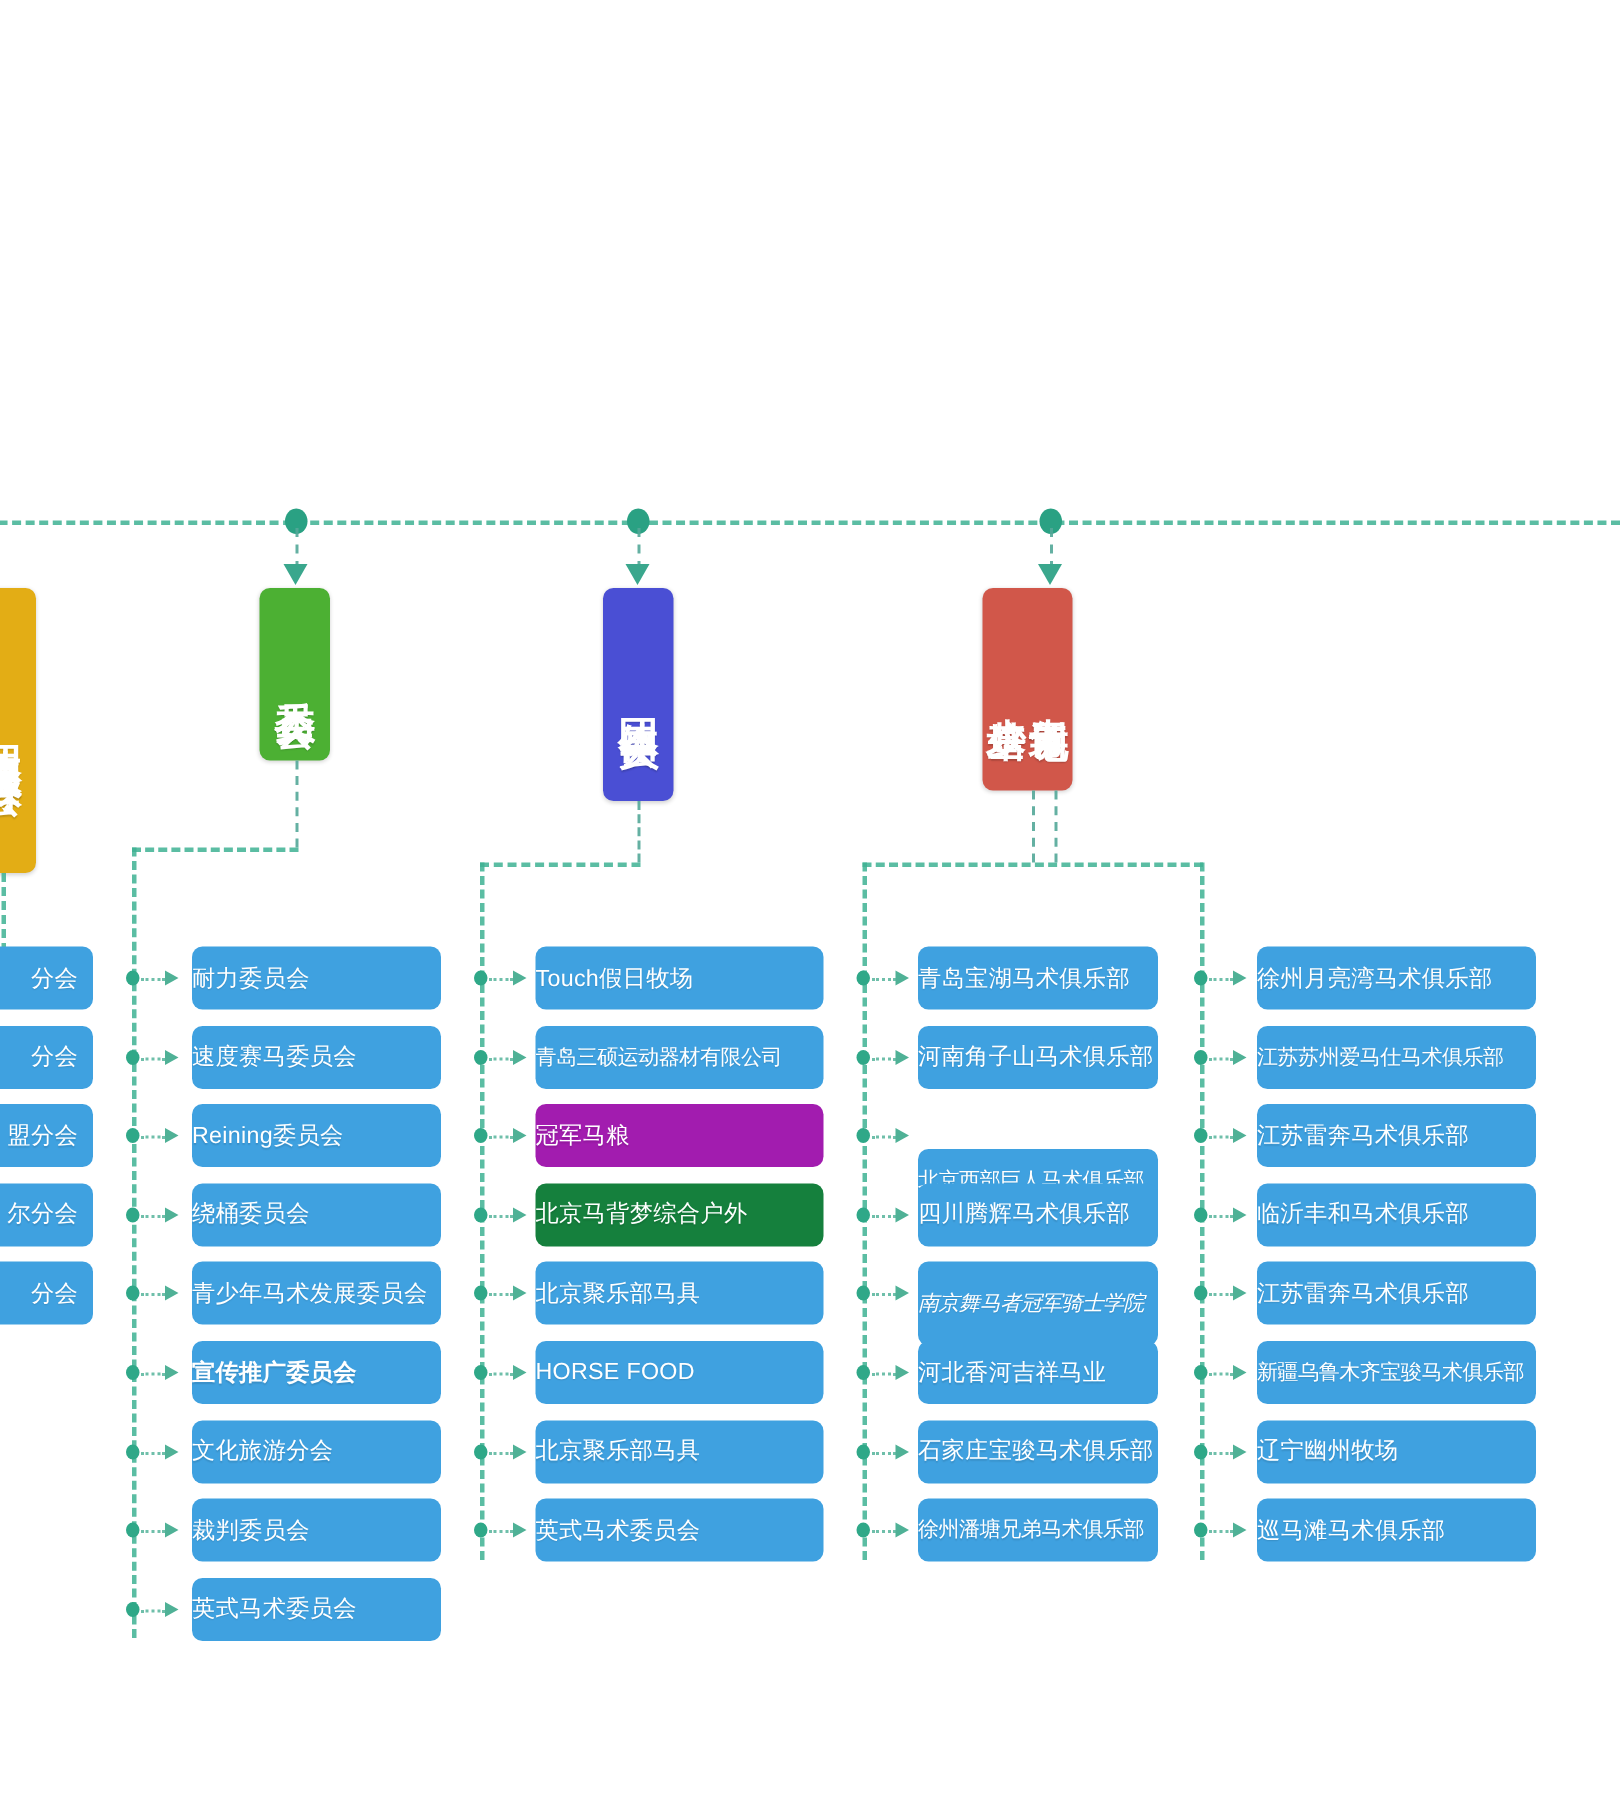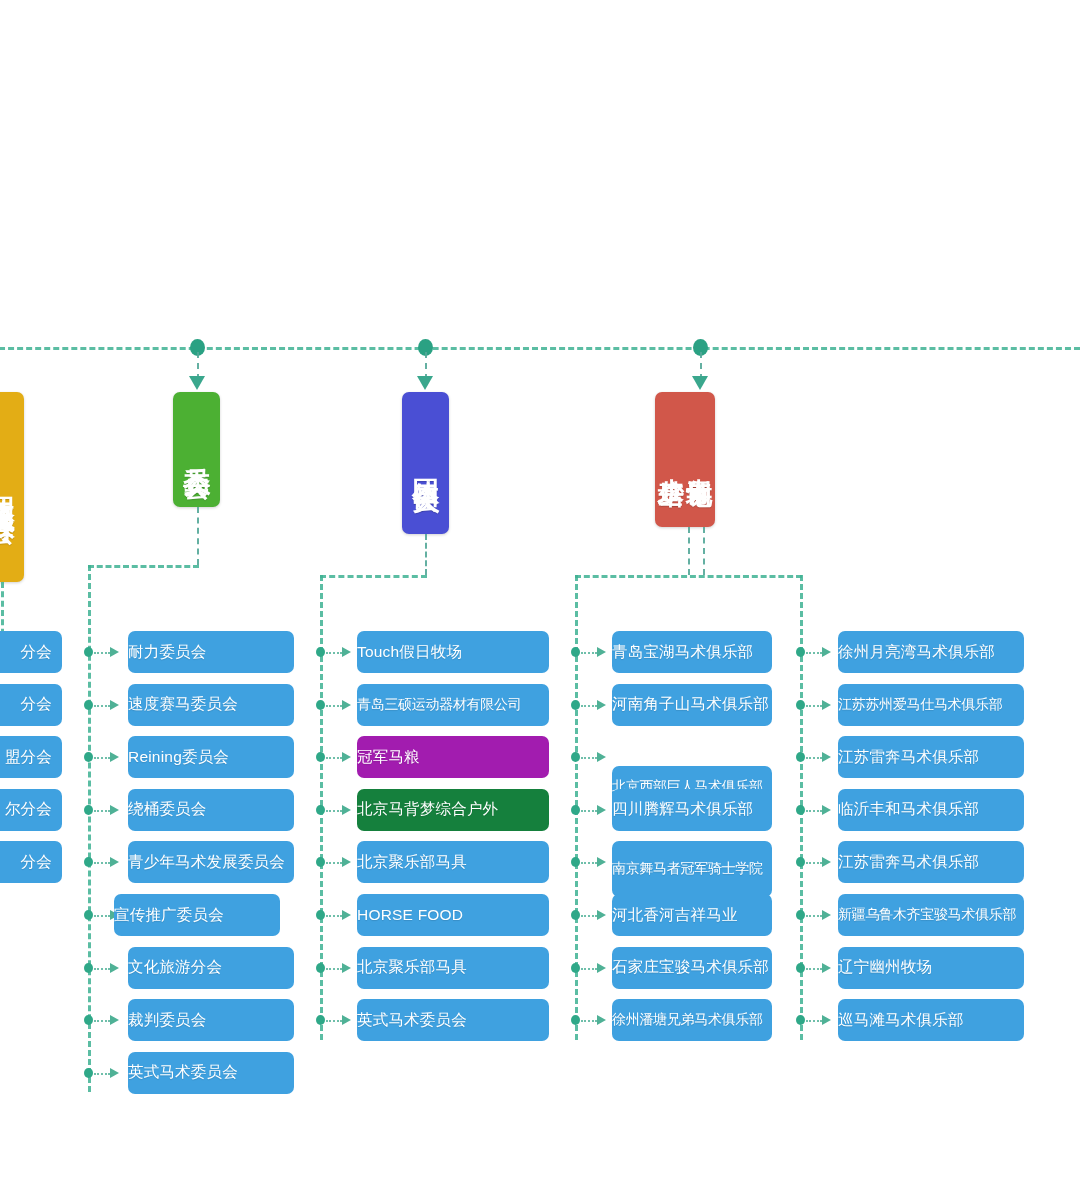--- a/index.html
+++ b/index.html
@@ -225,21 +225,21 @@
       </div>
       <div class="spine-dot" style="left: 84px; top: 857.4px;"></div>
       <div class="stub-right" style="left: 94px; top: 862.4px; width: 16px;"></div>
       <div class="arrow-right" style="left: 110px; top: 857.4px;"></div>
       <div class="leaf" style="left: 128px; top: 841.4px; width: 166px; height: 42px; background: rgb(63, 161, 224);">
         <span>青少年马术发展委员会</span>
       </div>
       <div class="spine-dot" style="left: 84px; top: 910px;"></div>
       <div class="stub-right" style="left: 94px; top: 915px; width: 16px;"></div>
       <div class="arrow-right" style="left: 110px; top: 910px;"></div>
-      <div class="leaf" style="left: 114px; top: 894px; width: 166px; height: 42px; background: rgb(63, 161, 224);">
+      <div class="leaf" style="left: 128px; top: 894px; width: 166px; height: 42px; background: rgb(63, 161, 224); font-weight: bold;">
         <span>宣传推广委员会</span>
       </div>
       <div class="spine-dot" style="left: 84px; top: 962.6px;"></div>
       <div class="stub-right" style="left: 94px; top: 967.6px; width: 16px;"></div>
       <div class="arrow-right" style="left: 110px; top: 962.6px;"></div>
       <div class="leaf" style="left: 128px; top: 946.6px; width: 166px; height: 42px; background: rgb(63, 161, 224);">
         <span>文化旅游分会</span>
       </div>
       <div class="spine-dot" style="left: 84px; top: 1015.2px;"></div>
       <div class="stub-right" style="left: 94px; top: 1020.2px; width: 16px;"></div>
@@ -321,21 +321,21 @@
       </div>
       <div class="spine-dot" style="left: 571px; top: 804.8px;"></div>
       <div class="stub-right" style="left: 581px; top: 809.8px; width: 16px;"></div>
       <div class="arrow-right" style="left: 597px; top: 804.8px;"></div>
       <div class="leaf" style="left: 612px; top: 788.8px; width: 160px; height: 42px; background: rgb(63, 161, 224);">
         <span>四川腾辉马术俱乐部</span>
       </div>
       <div class="spine-dot" style="left: 571px; top: 857.4px;"></div>
       <div class="stub-right" style="left: 581px; top: 862.4px; width: 16px;"></div>
       <div class="arrow-right" style="left: 597px; top: 857.4px;"></div>
-      <div class="leaf squeeze" style="left: 612px; top: 841.4px; width: 160px; height: 56px; background: rgb(63, 161, 224);">
+      <div class="leaf squeeze" style="left: 612px; top: 841.4px; width: 160px; height: 56px; background: rgb(63, 161, 224); font-style: italic;">
         <span>南京舞马者冠军骑士学院</span>
       </div>
       <div class="spine-dot" style="left: 571px; top: 910px;"></div>
       <div class="stub-right" style="left: 581px; top: 915px; width: 16px;"></div>
       <div class="arrow-right" style="left: 597px; top: 910px;"></div>
       <div class="leaf" style="left: 612px; top: 894px; width: 160px; height: 42px; background: rgb(63, 161, 224);">
         <span>河北香河吉祥马业</span>
       </div>
       <div class="spine-dot" style="left: 571px; top: 962.6px;"></div>
       <div class="stub-right" style="left: 581px; top: 967.6px; width: 16px;"></div>

